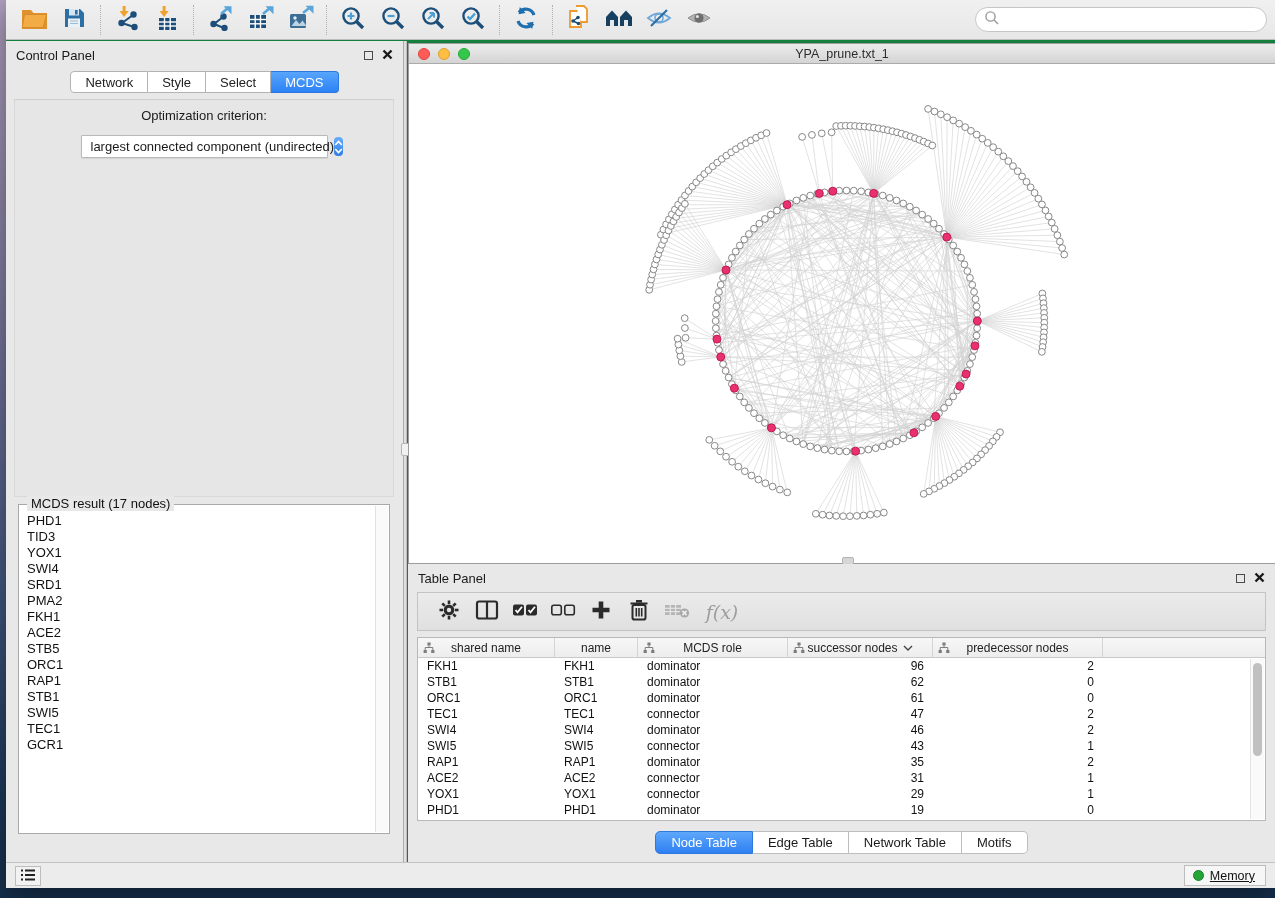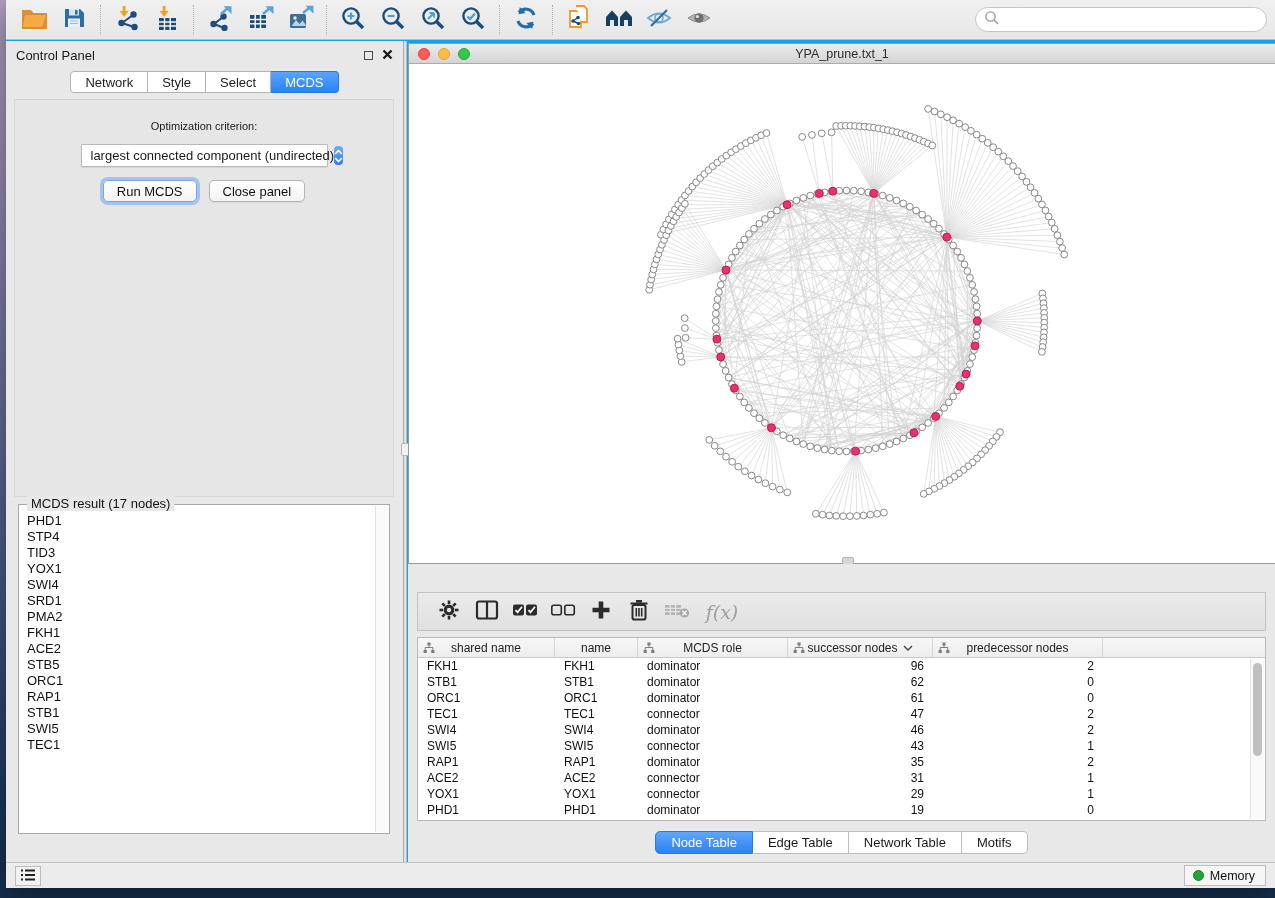--- a/index.html
+++ b/index.html
@@ -2,21 +2,21 @@
 <html><head>
 <meta charset="utf-8">
 <style>
   * { box-sizing: border-box; }
   html,body { margin:0; padding:0; width:1275px; height:898px; overflow:hidden;
     font-family:"Liberation Sans", sans-serif; font-size:13px; color:#1a1a1a;
     -webkit-font-smoothing:antialiased; }
   #desktop { position:absolute; inset:0;
     background:linear-gradient(180deg,#b2a2c2 0%,#9a8fb0 18%,#70729a 42%,#3f567e 68%,#1e3a5c 88%,#16304e 100%); }
   #app-window { position:absolute; left:6px; top:0; width:1269px; height:888px;
-    background:#0ea5e9; box-shadow:0 8px 30px rgba(0,0,0,.45); }
+    background:#15803d; box-shadow:0 8px 30px rgba(0,0,0,.45); }
 
   
   #main-toolbar { position:absolute; left:0; top:0; right:0; height:40px;
     background:linear-gradient(#f0f0f0,#e7e7e7); border-bottom:1px solid #bdbdbd;
     display:flex; align-items:center; padding:0 8px; }
   .tbtn { width:40px; height:34px; border:none; background:transparent; display:flex;
     align-items:center; justify-content:center; padding:0; cursor:default; }
   .tsep { width:1px; height:30px; margin:0 6px; border-left:1px dotted #b0b0b0; }
   #search-wrap { margin-left:auto; width:292px; height:25px; background:#fff;
     border:1px solid #c6c6c6; border-radius:13px; display:flex; align-items:center; padding:0 8px; }
@@ -34,21 +34,21 @@
   .panel-wctrl { margin-left:auto; display:flex; gap:9px; align-items:center; }
   .float-box { width:9px; height:9px; border:1.5px solid #4a4a4a; background:transparent; }
   .tabbar { display:flex; justify-content:center; margin-top:4px; }
   .tab { height:22px; padding:8px 14px; display:flex; align-items:center; background:#fff;
     border:1px solid #b3b3b3; border-left-width:0; font-size:13px; color:#222; }
   .tab:first-child { border-left-width:1px; border-radius:4px 0 0 4px; }
   .tab:last-child { border-radius:0 4px 4px 0; }
   .tab.sel { background:linear-gradient(#59a5fc,#2c82f5); border-color:#2a78e0; color:#fff; }
   #cp-content { position:absolute; left:8px; right:9px; top:58px; height:398px;
     background:#e6e6e6; border:1px solid #d8d8d8; border-top:1px solid #cfcfcf; }
-  #criterion-label { text-align:center; margin-top:20px; font-size:11px; }
+  #criterion-label { text-align:center; margin-top:8px; font-size:13px; }
   #criterion-select { margin:12px auto 0 auto; width:247px; height:23px; background:#fff;
     border:1px solid #b9b9b9; border-radius:1px; display:flex; align-items:center;
     box-shadow:0 1px 1px rgba(0,0,0,.08); }
   #criterion-select .val { flex:1; padding-left:9px; font-size:13px; white-space:nowrap; }
   #criterion-select .stepper { width:19px; height:19px; margin-right:1px; border-radius:4px;
     background:linear-gradient(#6aaefb,#2f7de6); display:flex; flex-direction:column;
     align-items:center; justify-content:center; gap:1px; }
   .btn-row { display:flex; justify-content:center; gap:12px; margin-top:13px; }
   .mac-btn { height:22px; padding:0 13px; background:linear-gradient(#ffffff,#f3f3f3);
     border:1px solid #b5b5b5; border-radius:5px; font-size:13px; font-family:"Liberation Sans",sans-serif;
@@ -110,21 +110,21 @@
   .seg:last-child { border-radius:0 5px 5px 0; }
   .seg.sel { background:linear-gradient(#5ea7fb,#2f80f2); border-color:#2d79de; color:#fff; }
 
   
   #status-bar { position:absolute; left:0; right:0; bottom:0; height:26px; background:#ececec;
     border-top:1px solid #c3c3c3; }
   #menu-list-btn { position:absolute; left:9px; top:3px; width:26px; height:20px;
     background:#f2f2f2; border:1px solid #bdbdbd; display:flex; align-items:center; justify-content:center; }
   #memory-btn { position:absolute; right:9px; top:2px; height:21px; padding:0 10px 0 8px;
     background:#f6f6f6; border:1px solid #bdbdbd; display:flex; align-items:center; gap:6px;
-    font-size:12.5px; color:#111; }
+    font-size:12.5px; color:#111;text-decoration:underline; }
   #memory-dot { width:11px; height:11px; border-radius:50%; }
 </style>
 </head>
 <body>
 
 <div id="desktop"></div>
 <div id="app-window">
 
   <div id="main-toolbar">
     <button class="tbtn">
@@ -309,43 +309,39 @@
       <div id="criterion-label">Optimization criterion:</div>
       <div id="criterion-select">
         <span class="val">largest connected component (undirected)</span>
         <span class="stepper">
             <svg width="9" height="14" viewBox="0 0 9 14">
               <path d="M1.2 5 L4.5 1.5 L7.8 5" stroke="#fff" stroke-width="1.7" fill="none"></path>
               <path d="M1.2 9 L4.5 12.5 L7.8 9" stroke="#fff" stroke-width="1.7" fill="none"></path>
             </svg>
           </span>
       </div>
-      <div class="btn-row">
-        <button class="mac-btn focus">Run MCDS</button>
-        <button class="mac-btn">Close panel</button>
-      </div>
     </div>
     <div id="mcds-result">
       <span id="mcds-legend">MCDS result (17 nodes)</span>
       <div id="mcds-list">
           <div class="mcds-item">PHD1</div>
-          <div class="mcds-item">STP4</div>
           <div class="mcds-item">TID3</div>
           <div class="mcds-item">YOX1</div>
           <div class="mcds-item">SWI4</div>
           <div class="mcds-item">SRD1</div>
           <div class="mcds-item">PMA2</div>
           <div class="mcds-item">FKH1</div>
           <div class="mcds-item">ACE2</div>
           <div class="mcds-item">STB5</div>
           <div class="mcds-item">ORC1</div>
           <div class="mcds-item">RAP1</div>
           <div class="mcds-item">STB1</div>
           <div class="mcds-item">SWI5</div>
           <div class="mcds-item">TEC1</div>
+          <div class="mcds-item">GCR1</div>
         </div>
       <div id="mcds-scroll"></div>
     </div>
   </div>
   <div id="cp-splitter">
       <span class="grip"></span>
     </div>
 
   <div id="network-window">
     <div id="net-titlebar">
@@ -1115,20 +1111,29 @@
             <circle cx="312.1" cy="294.1" r="4" fill="#e8316d" stroke="#c01a52"></circle>
             <circle cx="308.3" cy="276.2" r="4" fill="#e8316d" stroke="#c01a52"></circle>
             <circle cx="317.4" cy="206.8" r="4" fill="#e8316d" stroke="#c01a52"></circle>
           </g>
         </svg>
     </div>
     <span id="hsplit-grip"></span>
   </div>
 
   <div id="table-panel">
+    <div class="panel-titlebar">
+      <span class="panel-title">Table Panel</span>
+      <span class="panel-wctrl">
+        <span class="float-box"></span>
+        <span><svg width="11" height="11" viewBox="0 0 11 11">
+              <path d="M1.5 1.5 L9.5 9.5 M9.5 1.5 L1.5 9.5" stroke="#1a1a1a" stroke-width="2.4"></path>
+            </svg></span>
+      </span>
+    </div>
     <div id="tp-toolbar">
       <button class="tp-btn">
         <span><svg width="22" height="22" viewBox="0 0 22 22">
               <g stroke="#2b2b2b" stroke-width="2.6">
                 <line x1="11" y1="1.5" x2="11" y2="5"></line>
                 <line x1="11" y1="17" x2="11" y2="20.5"></line>
                 <line x1="1.5" y1="11" x2="5" y2="11"></line>
                 <line x1="17" y1="11" x2="20.5" y2="11"></line>
                 <line x1="4.3" y1="4.3" x2="6.8" y2="6.8"></line>
                 <line x1="15.2" y1="15.2" x2="17.7" y2="17.7"></line>

